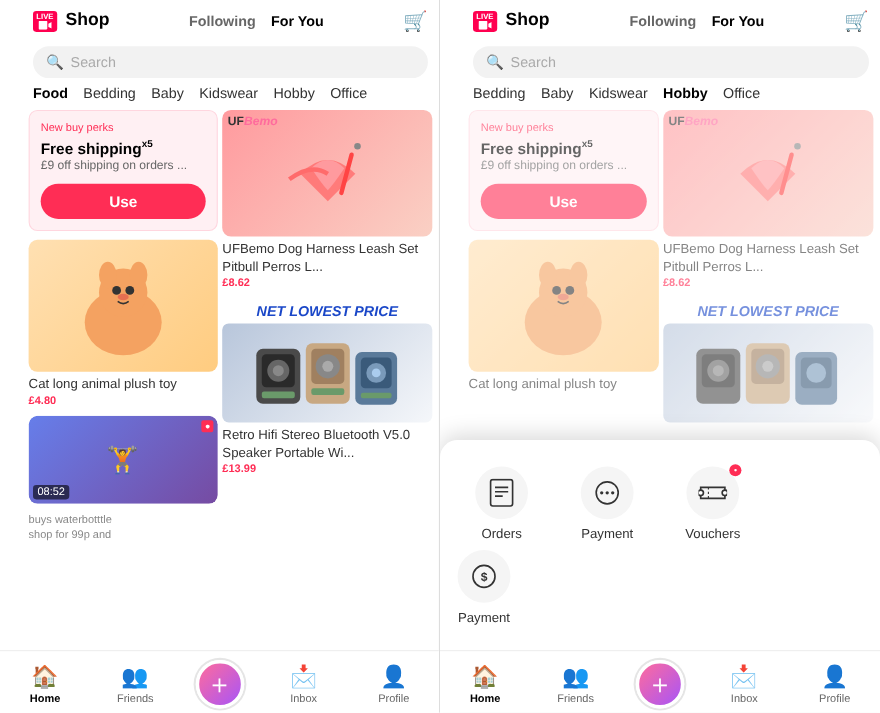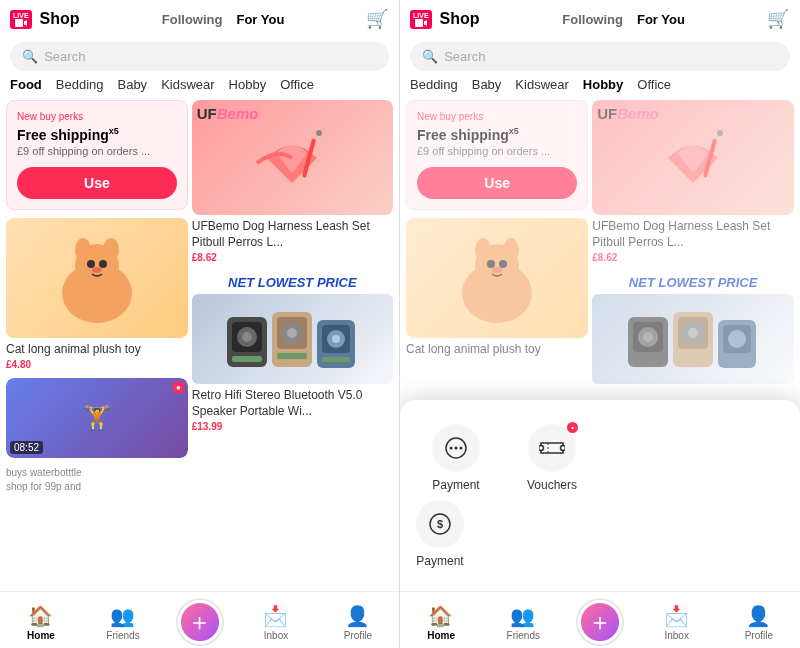--- a/index.html
+++ b/index.html
@@ -1,18 +1,18 @@
 <!DOCTYPE html>
 <html><head>
   <meta charset="utf-8">
   <style>
     * { margin: 0; padding: 0; box-sizing: border-box; }
     body { width: 800px; height: 648px; font-family: -apple-system, BlinkMacSystemFont, 'Segoe UI', sans-serif; display: flex; overflow: hidden; background: #fff; }
 
-    .phone-panel { width: 400px; height: 648px; background: #fff; position: relative; overflow: hidden; border-right: 1px solid #ddd; }
+    .phone-panel { width: 400px; height: 648px; background: #fff; position: relative; overflow: hidden; border-right: 1px solid #ddd; padding-left: 20px; }
     .phone-panel.right { border-right: none; }
 
     
     .header { display: flex; align-items: center; padding: 8px 10px; background: #fff; gap: 8px; }
     .live-badge { background: #ff0050; color: #fff; font-size: 8px; font-weight: bold; padding: 2px 3px; border-radius: 3px; display: flex; flex-direction: column; align-items: center; line-height: 1; }
     .shop-title { font-size: 16px; font-weight: 700; color: #000; }
     .nav-links { display: flex; gap: 14px; flex: 1; justify-content: center; }
     .nav-link { font-size: 13px; color: #666; cursor: pointer; font-weight: bold; }
     .nav-link.active { color: #000; font-weight: 600; }
     .cart-icon { margin-left: auto; font-size: 18px; cursor: pointer; }
@@ -40,21 +40,21 @@
     .promo-sub { font-size: 11px; color: #666; margin-top: 2px; }
     .use-btn { background: #ff2d55; color: #fff; border: none; border-radius: 20px; width: 100%; padding: 8px 0; font-size: 14px; font-weight: 600; margin-top: 10px; cursor: pointer; }
 
     
     .product-card { margin-bottom: 8px; }
     .product-title { font-size: 12px; color: #333; margin-top: 4px; line-height: 1.3; }
     .product-price { font-size: 10px; font-weight: 700; color: #ff2d55; margin-top: 2px; }
 
     
     .harness-img { width: 100%; height: 115px; background: linear-gradient(135deg, #ff9a9e, #fad0c4); border-radius: 8px; display: flex; align-items: center; justify-content: center; position: relative; overflow: hidden; }
-    .brand-tag { position: absolute; top: 5px; left: 5px; font-size: 15px; font-weight: 700; }
+    .brand-tag { position: absolute; top: 5px; left: 5px; font-size: 11px; font-weight: 700; }
     .brand-uf { color: #333; }
     .brand-bemo { color: #ff6b9d; font-style: italic; }
 
     .cat-img { width: 100%; height: 120px; background: linear-gradient(135deg, #ffe0b2, #ffcc80); border-radius: 8px; display: flex; align-items: center; justify-content: center; font-size: 30px; }
     .speaker-img { width: 100%; height: 90px; background: linear-gradient(135deg, #b8c6db, #f5f7fa); border-radius: 6px; display: flex; align-items: center; justify-content: center; font-size: 24px; }
 
     .dumbbells-img { width: 100%; height: 80px; background: linear-gradient(135deg, #667eea, #764ba2); border-radius: 8px; display: flex; align-items: center; justify-content: center; font-size: 24px; }
 
     
     .video-thumb { position: relative; border-radius: 8px; overflow: hidden; }
@@ -333,20 +333,31 @@
             </svg>
           </div>
         </div>
       </div>
     </div>
   </div>
 
   <div class="popup-overlay">
     <div class="popup-grid">
 
+      <div class="popup-item">
+        <div class="popup-icon">
+          <svg width="26" height="26" viewBox="0 0 26 26" fill="none">
+            <rect x="3" y="1" width="20" height="24" rx="2" stroke="#333" stroke-width="1.5" fill="none"></rect>
+            <line x1="7" y1="8" x2="19" y2="8" stroke="#333" stroke-width="1.5"></line>
+            <line x1="7" y1="12" x2="19" y2="12" stroke="#333" stroke-width="1.5"></line>
+            <line x1="7" y1="16" x2="14" y2="16" stroke="#333" stroke-width="1.5"></line>
+          </svg>
+        </div>
+        <span class="popup-label">Orders</span>
+      </div>
 
       <div class="popup-item">
         <div class="popup-icon">
           <svg width="26" height="26" viewBox="0 0 26 26" fill="none">
             <circle cx="13" cy="13" r="10" stroke="#333" stroke-width="1.5" fill="none"></circle>
             <circle cx="8" cy="13" r="1.5" fill="#333"></circle>
             <circle cx="13" cy="13" r="1.5" fill="#333"></circle>
             <circle cx="18" cy="13" r="1.5" fill="#333"></circle>
           </svg>
         </div>

